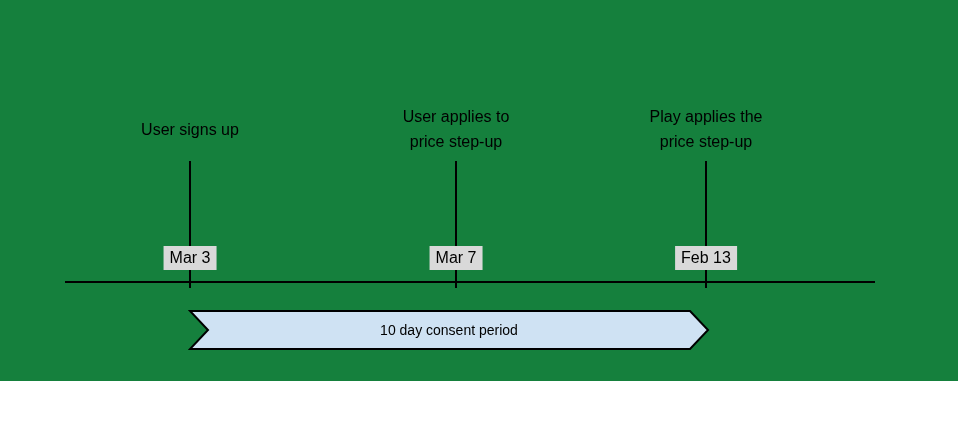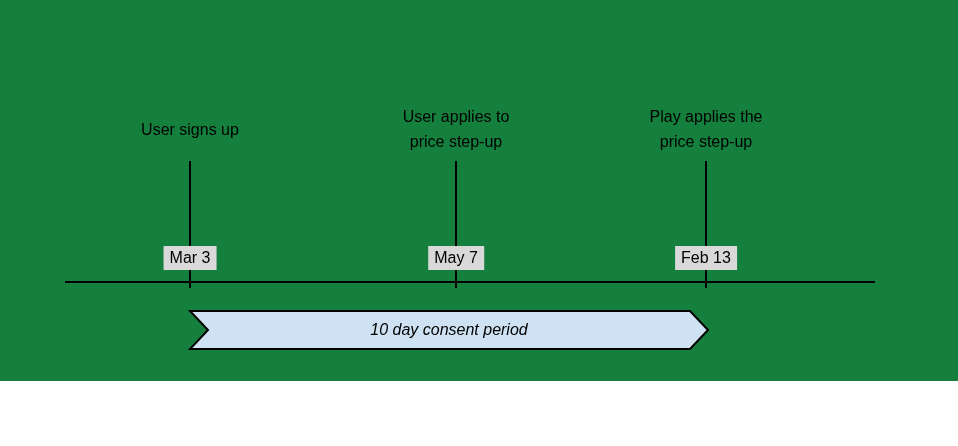--- a/index.html
+++ b/index.html
@@ -74,23 +74,22 @@
   }
   .banner-label {
     position: absolute;
     left: 188px;
     top: 309px;
     width: 522px;
     height: 42px;
     display: flex;
     align-items: center;
     justify-content: center;
-    font-size: 16px;
+    font-size: 14px;
     white-space: nowrap;
-    font-style: italic;
   }
 </style>
 </head>
 <body>
 
 <div class="canvas">
 
   <div class="axis"></div>
 
   <div class="event event-1">
@@ -100,21 +99,21 @@
     <div class="event-tick"></div>
     <div class="event-date">Mar 3</div>
   </div>
 
   <div class="event event-2">
     <div class="event-label">
       <span>User applies to</span>
       <span>price step-up</span>
     </div>
     <div class="event-tick"></div>
-    <div class="event-date">May 7</div>
+    <div class="event-date">Mar 7</div>
   </div>
 
   <div class="event event-3">
     <div class="event-label">
       <span>Play applies the</span>
       <span>price step-up</span>
     </div>
     <div class="event-tick"></div>
     <div class="event-date">Feb 13</div>
   </div>

